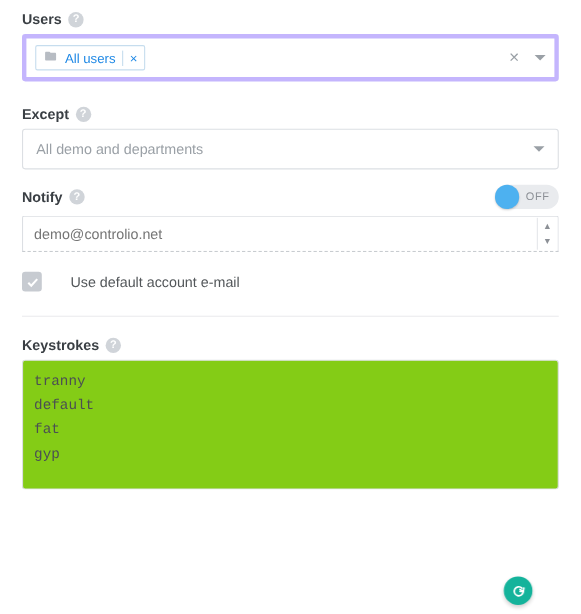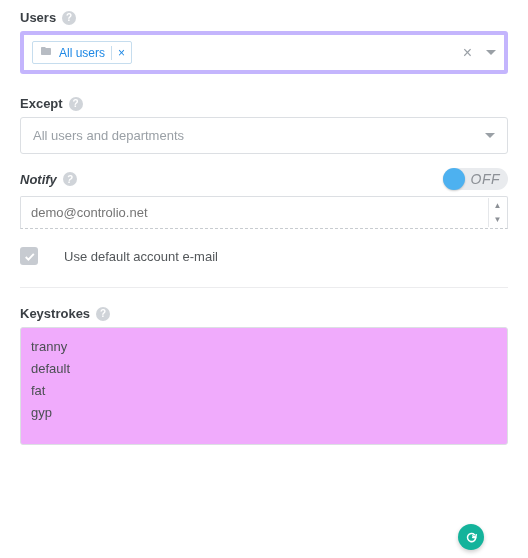--- a/index.html
+++ b/index.html
@@ -49,33 +49,33 @@
     border-right: 5px solid transparent; border-top: 5px solid #9aa0a6;
     cursor: pointer;
   }
   .select {
     border: 1px solid #dcdfe3; border-radius: 3px;
     padding: 10px 12px; display: flex; align-items: center;
     color: #9aa0a6; background:#fff; cursor: pointer;
   }
   .select .ms-caret { margin-left: auto; }
   .divider { border: none; border-top: 1px solid #ececee; margin: 22px 0 18px 0; }
-  .notify-row { display: flex; align-items: center; justify-content: space-between; margin: 14px 0 6px 0; font-style: italic; }
+  .notify-row { display: flex; align-items: center; justify-content: space-between; margin: 14px 0 6px 0; }
   .toggle {
     display: inline-flex; align-items: center;
     background: #e9ebee; border-radius: 12px; height: 22px;
     padding: 0 8px 0 0; cursor: pointer; position: relative;
     min-width: 58px;
   }
   .toggle-knob {
     width: 22px; height: 22px; border-radius: 50%;
     background: #4db1f0; margin-right: 6px;
     box-shadow: 0 1px 2px rgba(0,0,0,.2);
   }
-  .toggle-text { font-size: 14px; color: #8c9096; letter-spacing: .5px; }
+  .toggle-text { font-size: 10px; color: #8c9096; letter-spacing: .5px; }
   .email-input-wrap { position: relative; }
   .email-input {
     width: 100%; border: 1px solid #dcdfe3;
     border-bottom: 1px dashed #c8ccd0;
     border-radius: 2px 2px 0 0;
     padding: 8px 22px 8px 10px; color: #9aa0a6;
     font-size: 13px; background:#fff;
   }
   .spinner {
     position: absolute; right: 2px; top: 2px; bottom: 2px;
@@ -89,21 +89,21 @@
   .checkbox-row { display: flex; align-items: center; gap: 26px; margin-top: 18px; }
   .checkbox {
     width: 18px; height: 18px; border-radius: 3px;
     background: #c7cbd1; display: inline-flex;
     align-items: center; justify-content: center; color: #fff;
     font-size: 12px;
   }
   .keystrokes-box {
     border: 1px solid #dcdfe3; border-radius: 3px;
     padding: 8px 10px; height: 118px; overflow-y: scroll;
-    background:#f0abfc; line-height: 1.7; color:#4b4f53;
+    background:#84cc16; line-height: 1.7; color:#4b4f53;font-family:Liberation Mono, monospace;
   }
   
   .keystrokes-box::-webkit-scrollbar { width: 12px; }
   .keystrokes-box::-webkit-scrollbar-thumb { background:#c6cacf; border-radius:2px; }
   .keystrokes-box::-webkit-scrollbar-track { background:#f0f1f3; }
   .fab {
     position: fixed; left: 458px; top: 524px;
     width: 26px; height: 26px; border-radius: 50%;
     background: #14b39b; display:flex; align-items:center; justify-content:center;
     box-shadow: 0 2px 4px rgba(0,0,0,.2);
@@ -131,21 +131,21 @@
     <span class="ms-clear">×</span>
     <span class="ms-caret"></span>
   </span>
 </div>
 
 <div class="section-label" style="margin-top:22px;">
   <span>Except</span>
   <span class="help-icon">?</span>
 </div>
 <div class="select">
-  <span>All users and departments</span>
+  <span>All demo and departments</span>
   <span class="ms-caret"></span>
 </div>
 
 <div class="notify-row">
   <div class="section-label" style="margin:0;">
     <span>Notify</span>
     <span class="help-icon">?</span>
   </div>
   <div class="toggle">
     <span class="toggle-knob"></span>

